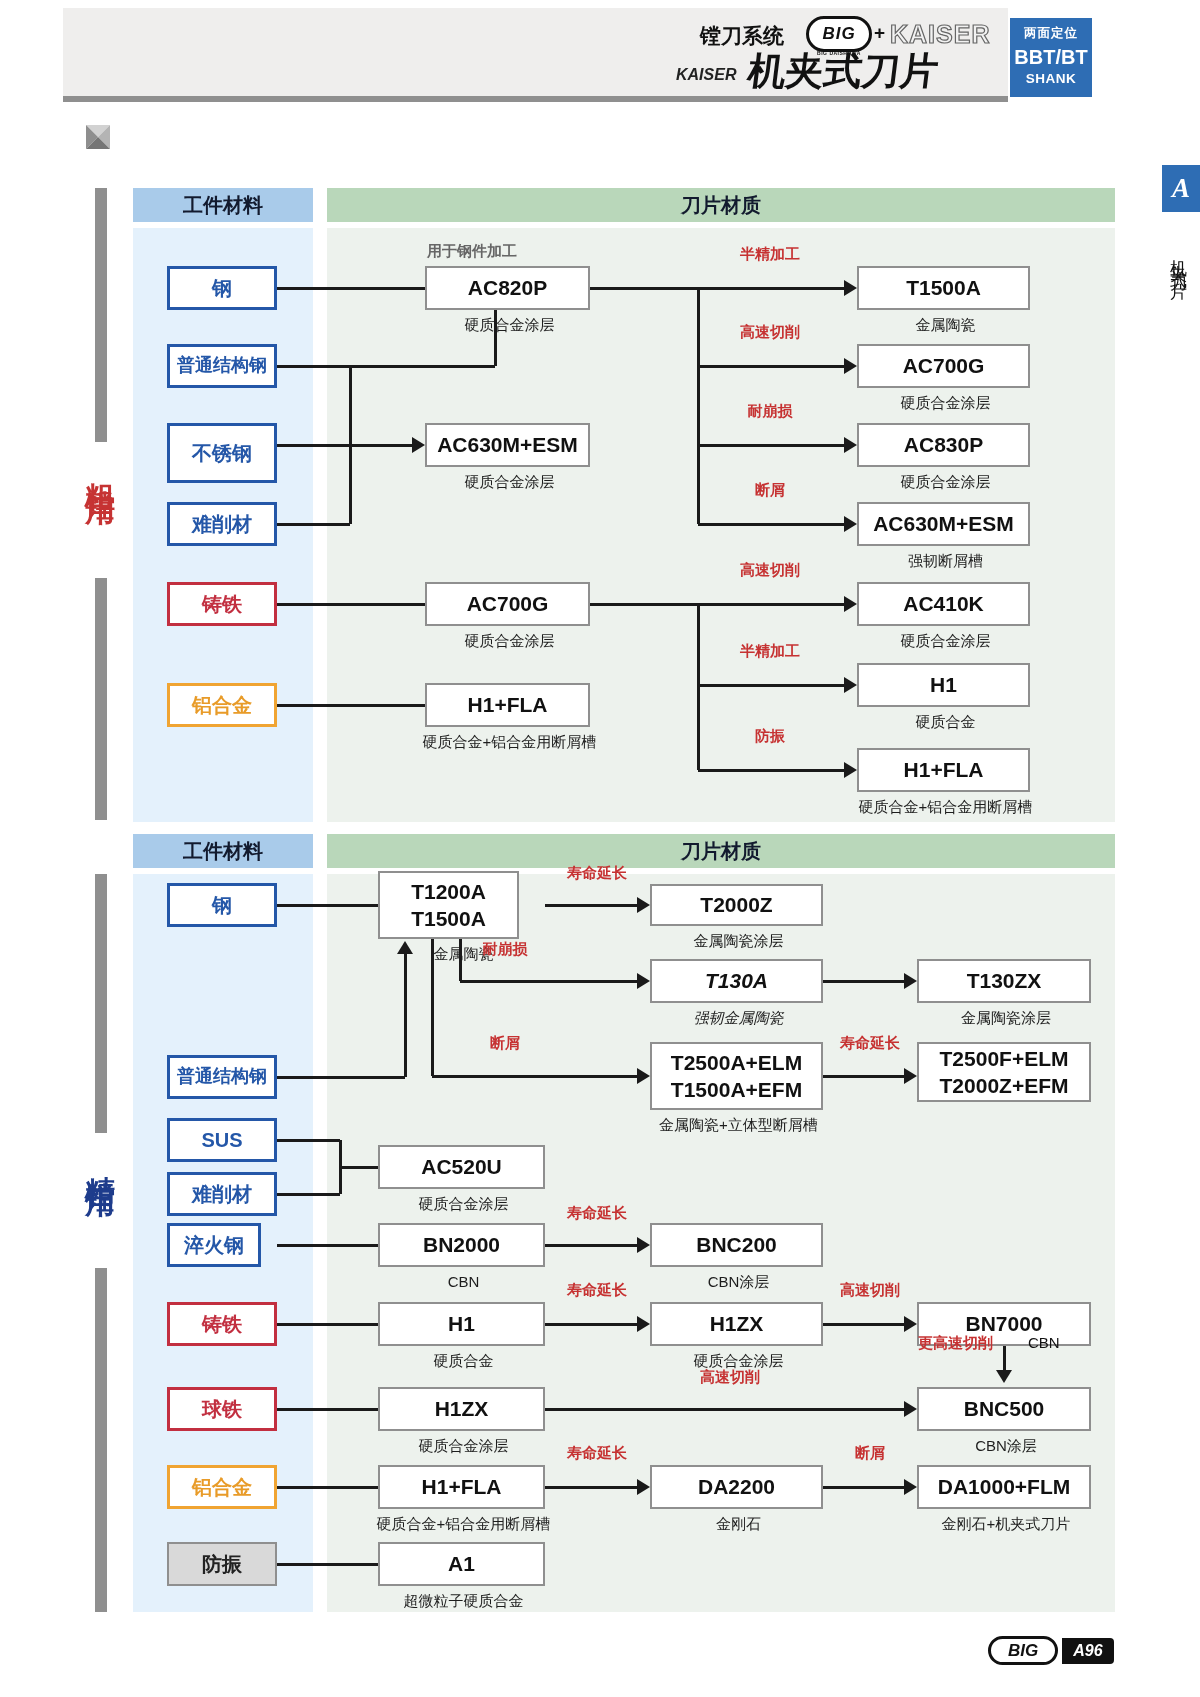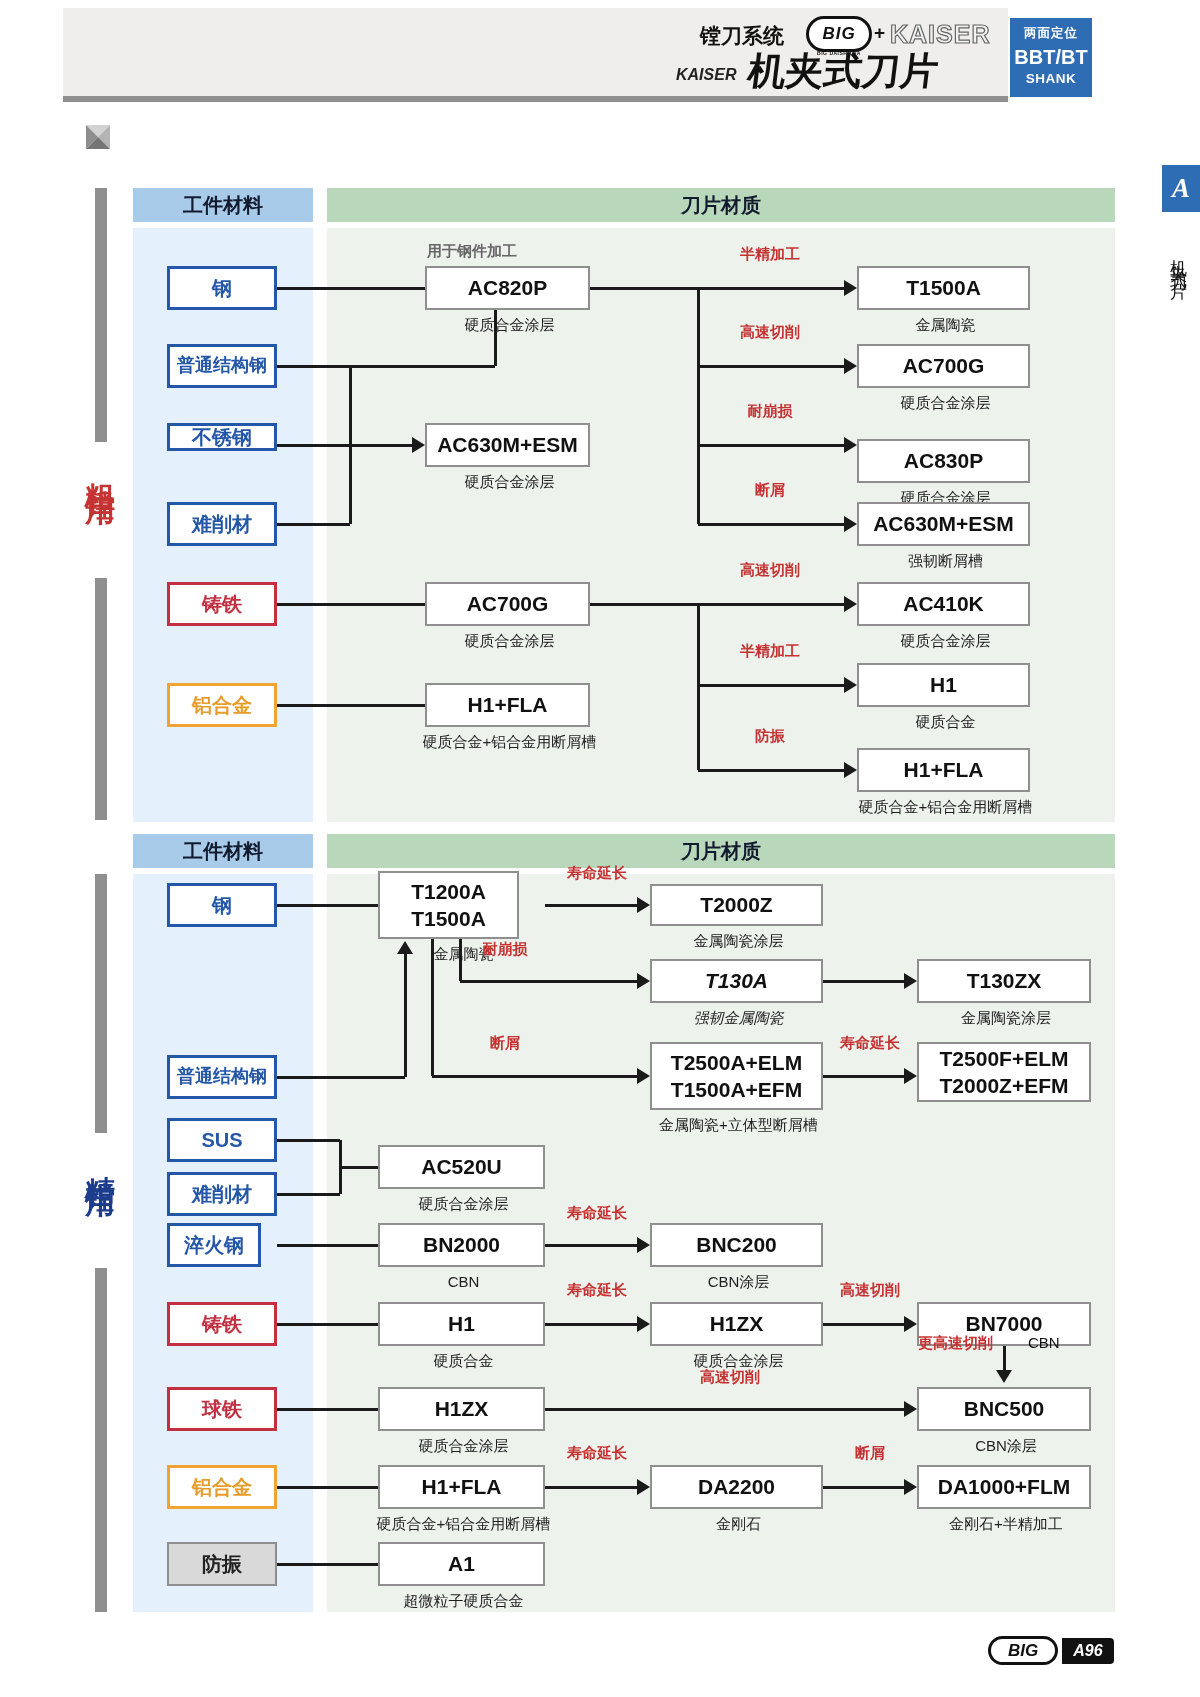--- a/index.html
+++ b/index.html
@@ -132,21 +132,21 @@
   <div class="panel p-blue" style="top:874px;height:738px;"></div>
   <div class="panel p-green" style="top:874px;height:738px;"></div>
 
   <div id="flow">
       <div class="node mat-blue" style="left: 167px; top: 266px; width: 110px; height: 44px;">
         <div class="nlabel" style="">钢</div>
       </div>
       <div class="node mat-blue" style="left: 167px; top: 344px; width: 110px; height: 44px; font-size: 18px;">
         <div class="nlabel" style="">普通结构钢</div>
       </div>
-      <div class="node mat-blue" style="left: 167px; top: 423px; width: 110px; height: 28px;">
+      <div class="node mat-blue" style="left: 167px; top: 423px; width: 110px; height: 60px;">
         <div class="nlabel" style="">不锈钢</div>
       </div>
       <div class="node mat-blue" style="left: 167px; top: 502px; width: 110px; height: 44px;">
         <div class="nlabel" style="">难削材</div>
       </div>
       <div class="node mat-red" style="left: 167px; top: 582px; width: 110px; height: 44px;">
         <div class="nlabel" style="">铸铁</div>
       </div>
       <div class="node mat-orange" style="left: 167px; top: 683px; width: 110px; height: 44px;">
         <div class="nlabel" style="">铝合金</div>
@@ -169,21 +169,21 @@
         <div class="ncap" style="left: -45px; top: 48px; width: 255px;">硬质合金+铝合金用断屑槽</div>
       </div>
       <div class="node ins" style="left: 857px; top: 266px; width: 173px; height: 44px;">
         <div class="nlabel" style="">T1500A</div>
         <div class="ncap" style="left: -45px; top: 48px; width: 263px;">金属陶瓷</div>
       </div>
       <div class="node ins" style="left: 857px; top: 344px; width: 173px; height: 44px;">
         <div class="nlabel" style="">AC700G</div>
         <div class="ncap" style="left: -45px; top: 48px; width: 263px;">硬质合金涂层</div>
       </div>
-      <div class="node ins" style="left: 857px; top: 423px; width: 173px; height: 44px; margin-top: 16px;">
+      <div class="node ins" style="left: 857px; top: 423px; width: 173px; height: 44px;">
         <div class="nlabel" style="">AC830P</div>
         <div class="ncap" style="left: -45px; top: 48px; width: 263px;">硬质合金涂层</div>
       </div>
       <div class="node ins" style="left: 857px; top: 502px; width: 173px; height: 44px;">
         <div class="nlabel" style="">AC630M+ESM</div>
         <div class="ncap" style="left: -45px; top: 48px; width: 263px;">强韧断屑槽</div>
       </div>
       <div class="node ins" style="left: 857px; top: 582px; width: 173px; height: 44px;">
         <div class="nlabel" style="">AC410K</div>
         <div class="ncap" style="left: -45px; top: 48px; width: 263px;">硬质合金涂层</div>
@@ -287,21 +287,21 @@
       </div>
       <div class="node ins" style="left: 917px; top: 1302px; width: 174px; height: 44px;">
         <div class="nlabel" style="">BN7000</div>
       </div>
       <div class="node ins" style="left: 917px; top: 1387px; width: 174px; height: 44px;">
         <div class="nlabel" style="">BNC500</div>
         <div class="ncap" style="left: -45px; top: 48px; width: 264px;">CBN涂层</div>
       </div>
       <div class="node ins" style="left: 917px; top: 1465px; width: 174px; height: 44px;">
         <div class="nlabel" style="">DA1000+FLM</div>
-        <div class="ncap" style="left: -45px; top: 48px; width: 264px;">金刚石+半精加工</div>
+        <div class="ncap" style="left: -45px; top: 48px; width: 264px;">金刚石+机夹式刀片</div>
       </div>
       <div class="eline" style="left: 277px; top: 287px; width: 148px; height: 3px;"></div>
       <div class="eline" style="left: 590px; top: 287px; width: 108px; height: 3px;"></div>
       <div class="eline" style="left: 697px; top: 288px; width: 3px; height: 236px;"></div>
       <div class="eline" style="left: 698px; top: 287px; width: 146px; height: 3px;"></div>
       <div class="ar-r" style="left: 844px; top: 280px;"></div>
       <div class="eline" style="left: 698px; top: 365px; width: 146px; height: 3px;"></div>
       <div class="ar-r" style="left: 844px; top: 358px;"></div>
       <div class="eline" style="left: 698px; top: 444px; width: 146px; height: 3px;"></div>
       <div class="ar-r" style="left: 844px; top: 437px;"></div>

